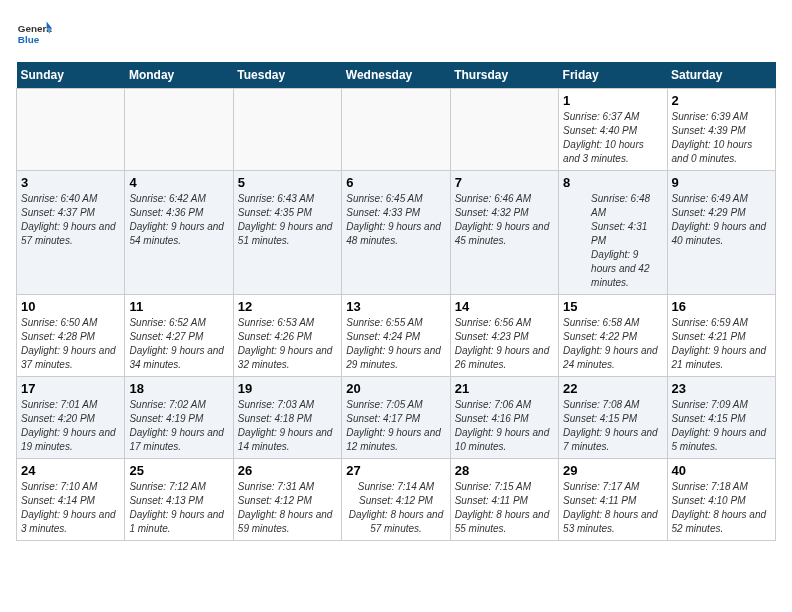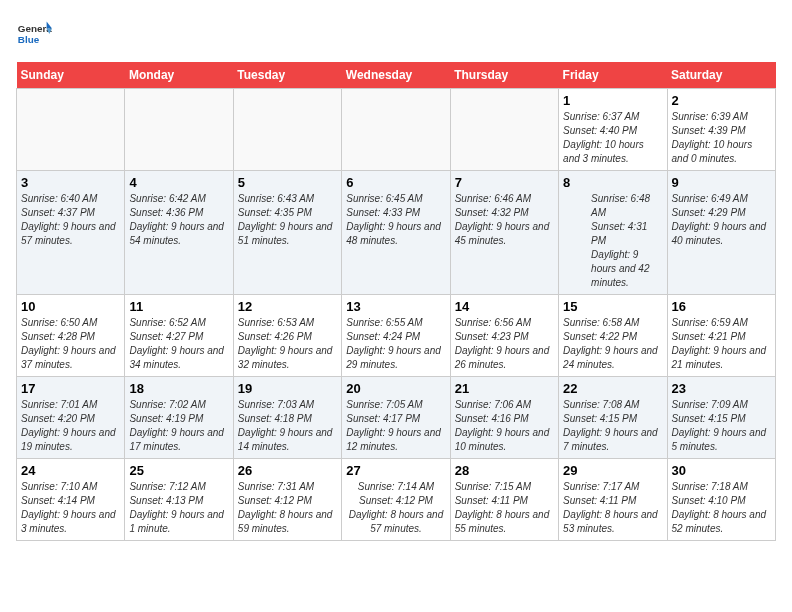--- a/index.html
+++ b/index.html
@@ -34,21 +34,21 @@
     .subtitle {
       font-size: 14px;
       color: #555;
     }
     table {
       width: 100%;
       border-collapse: collapse;
       font-size: 11px;
     }
     thead tr th {
-      background-color: #ef4444;
+      background-color: #0c4a6e;
       color: #fff;
       padding: 6px 4px;
       text-align: left;
       font-size: 12px;
       font-weight: bold;
     }
     tbody tr td {
       border: 1px solid #ccc;
       vertical-align: top;
       padding: 4px;
@@ -289,20 +289,20 @@
 Sunset: 4:11 PM
 Daylight: 8 hours and 55 minutes.</div>
         </td>
         <td>
           <div class="day-num">29</div>
           <div class="day-detail" style="white-space: pre-line;">Sunrise: 7:17 AM
 Sunset: 4:11 PM
 Daylight: 8 hours and 53 minutes.</div>
         </td>
         <td>
-          <div class="day-num">30</div>
+          <div class="day-num">40</div>
           <div class="day-detail" style="white-space: pre-line;">Sunrise: 7:18 AM
 Sunset: 4:10 PM
 Daylight: 8 hours and 52 minutes.</div>
         </td>
       </tr>
     </tbody>
 </table>
 
 </body></html>

